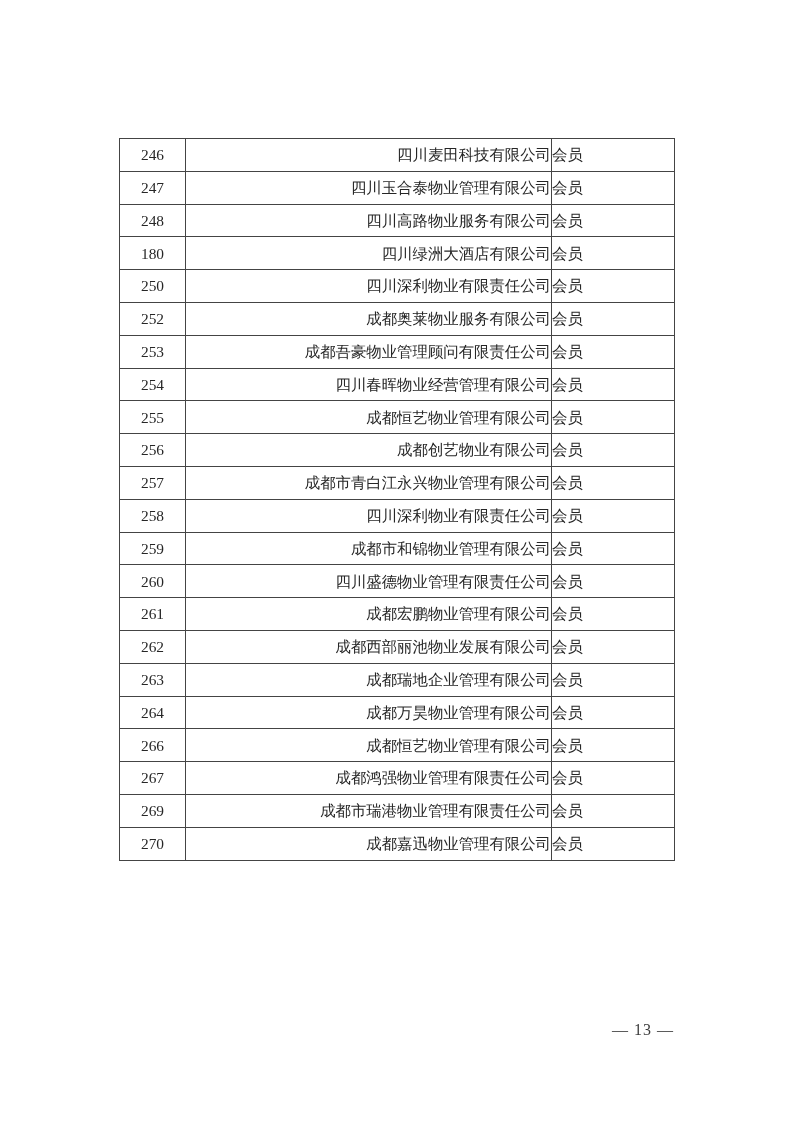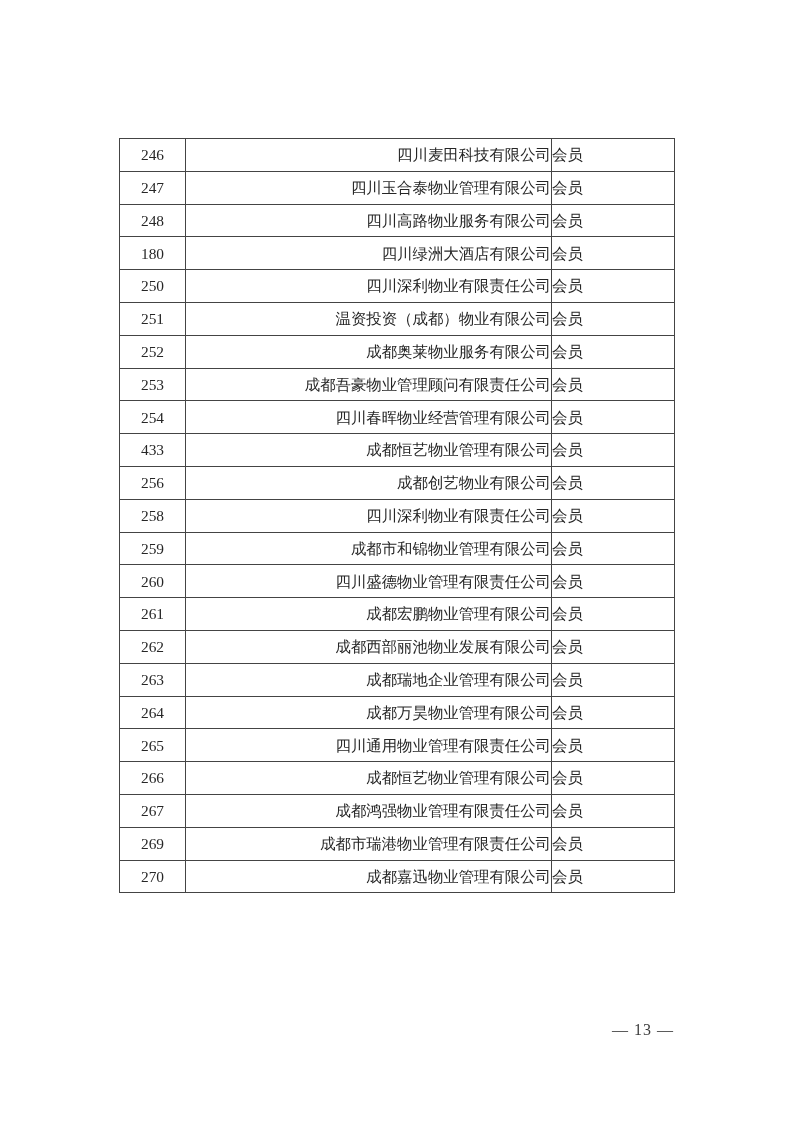--- a/index.html
+++ b/index.html
@@ -90,47 +90,47 @@
           <td class="num-cell">180</td>
           <td class="name-cell">四川绿洲大酒店有限公司</td>
           <td class="status-cell">会员</td>
         </tr>
         <tr>
           <td class="num-cell">250</td>
           <td class="name-cell">四川深利物业有限责任公司</td>
           <td class="status-cell">会员</td>
         </tr>
         <tr>
-          <td class="num-cell">251</td>
-          <td class="name-cell">温资投资（成都）物业有限公司</td>
-          <td class="status-cell">会员</td>
-        </tr>
-        <tr>
           <td class="num-cell">252</td>
           <td class="name-cell">成都奥莱物业服务有限公司</td>
           <td class="status-cell">会员</td>
         </tr>
         <tr>
           <td class="num-cell">253</td>
           <td class="name-cell">成都吾豪物业管理顾问有限责任公司</td>
           <td class="status-cell">会员</td>
         </tr>
         <tr>
           <td class="num-cell">254</td>
           <td class="name-cell">四川春晖物业经营管理有限公司</td>
           <td class="status-cell">会员</td>
         </tr>
         <tr>
-          <td class="num-cell">433</td>
+          <td class="num-cell">255</td>
           <td class="name-cell">成都恒艺物业管理有限公司</td>
           <td class="status-cell">会员</td>
         </tr>
         <tr>
           <td class="num-cell">256</td>
           <td class="name-cell">成都创艺物业有限公司</td>
+          <td class="status-cell">会员</td>
+        </tr>
+        <tr>
+          <td class="num-cell">257</td>
+          <td class="name-cell">成都市青白江永兴物业管理有限公司</td>
           <td class="status-cell">会员</td>
         </tr>
         <tr>
           <td class="num-cell">258</td>
           <td class="name-cell">四川深利物业有限责任公司</td>
           <td class="status-cell">会员</td>
         </tr>
         <tr>
           <td class="num-cell">259</td>
           <td class="name-cell">成都市和锦物业管理有限公司</td>
@@ -155,25 +155,20 @@
           <td class="num-cell">263</td>
           <td class="name-cell">成都瑞地企业管理有限公司</td>
           <td class="status-cell">会员</td>
         </tr>
         <tr>
           <td class="num-cell">264</td>
           <td class="name-cell">成都万昊物业管理有限公司</td>
           <td class="status-cell">会员</td>
         </tr>
         <tr>
-          <td class="num-cell">265</td>
-          <td class="name-cell">四川通用物业管理有限责任公司</td>
-          <td class="status-cell">会员</td>
-        </tr>
-        <tr>
           <td class="num-cell">266</td>
           <td class="name-cell">成都恒艺物业管理有限公司</td>
           <td class="status-cell">会员</td>
         </tr>
         <tr>
           <td class="num-cell">267</td>
           <td class="name-cell">成都鸿强物业管理有限责任公司</td>
           <td class="status-cell">会员</td>
         </tr>
         <tr>

